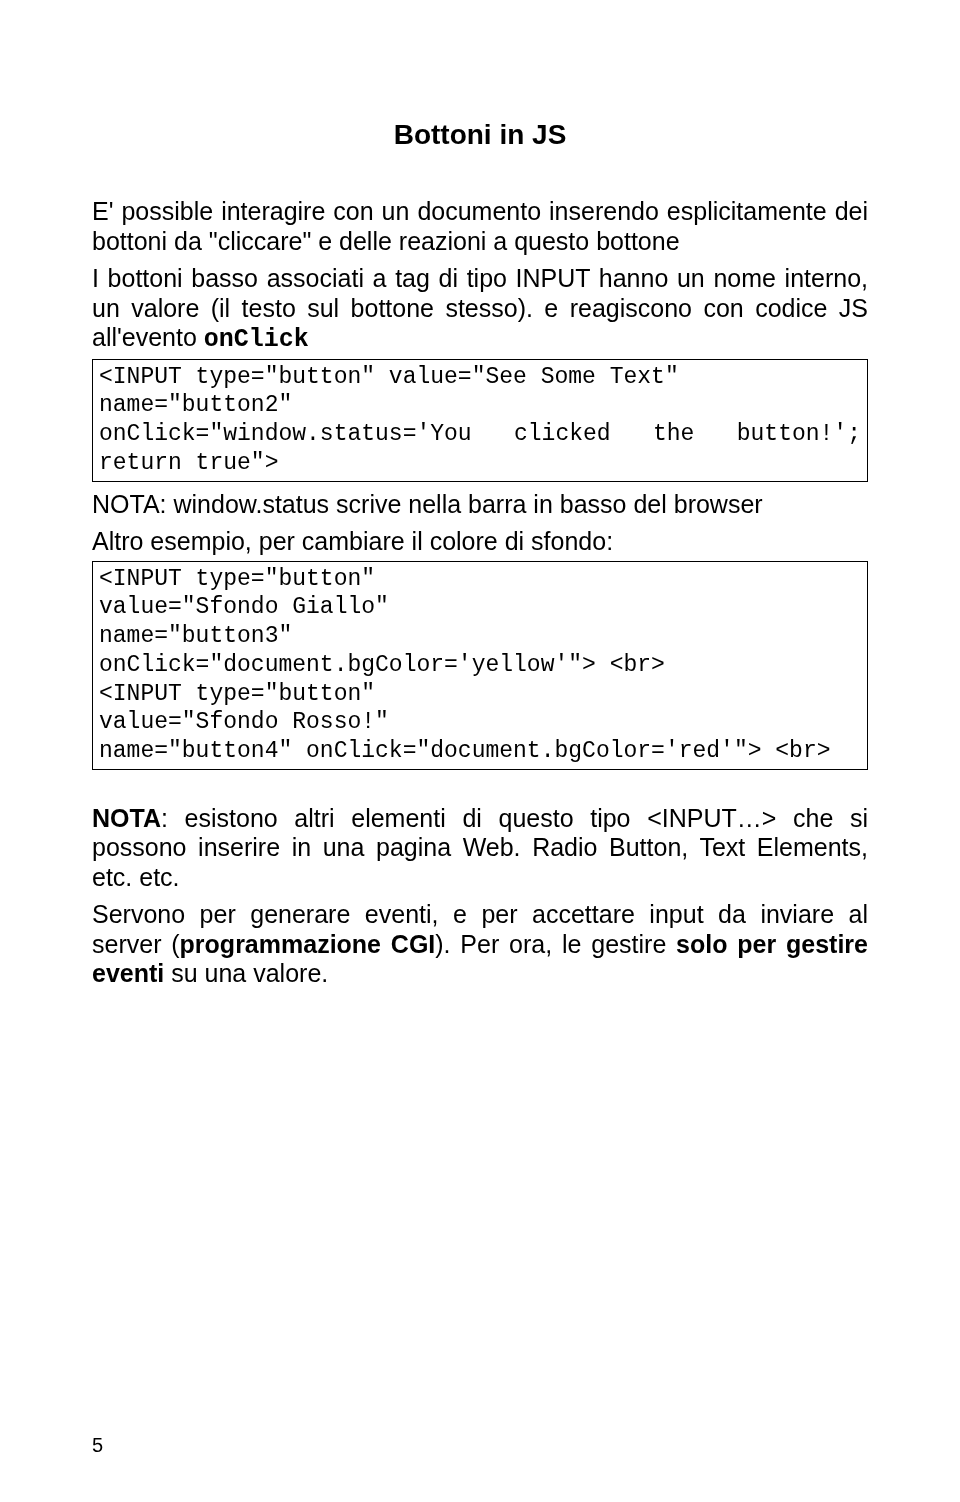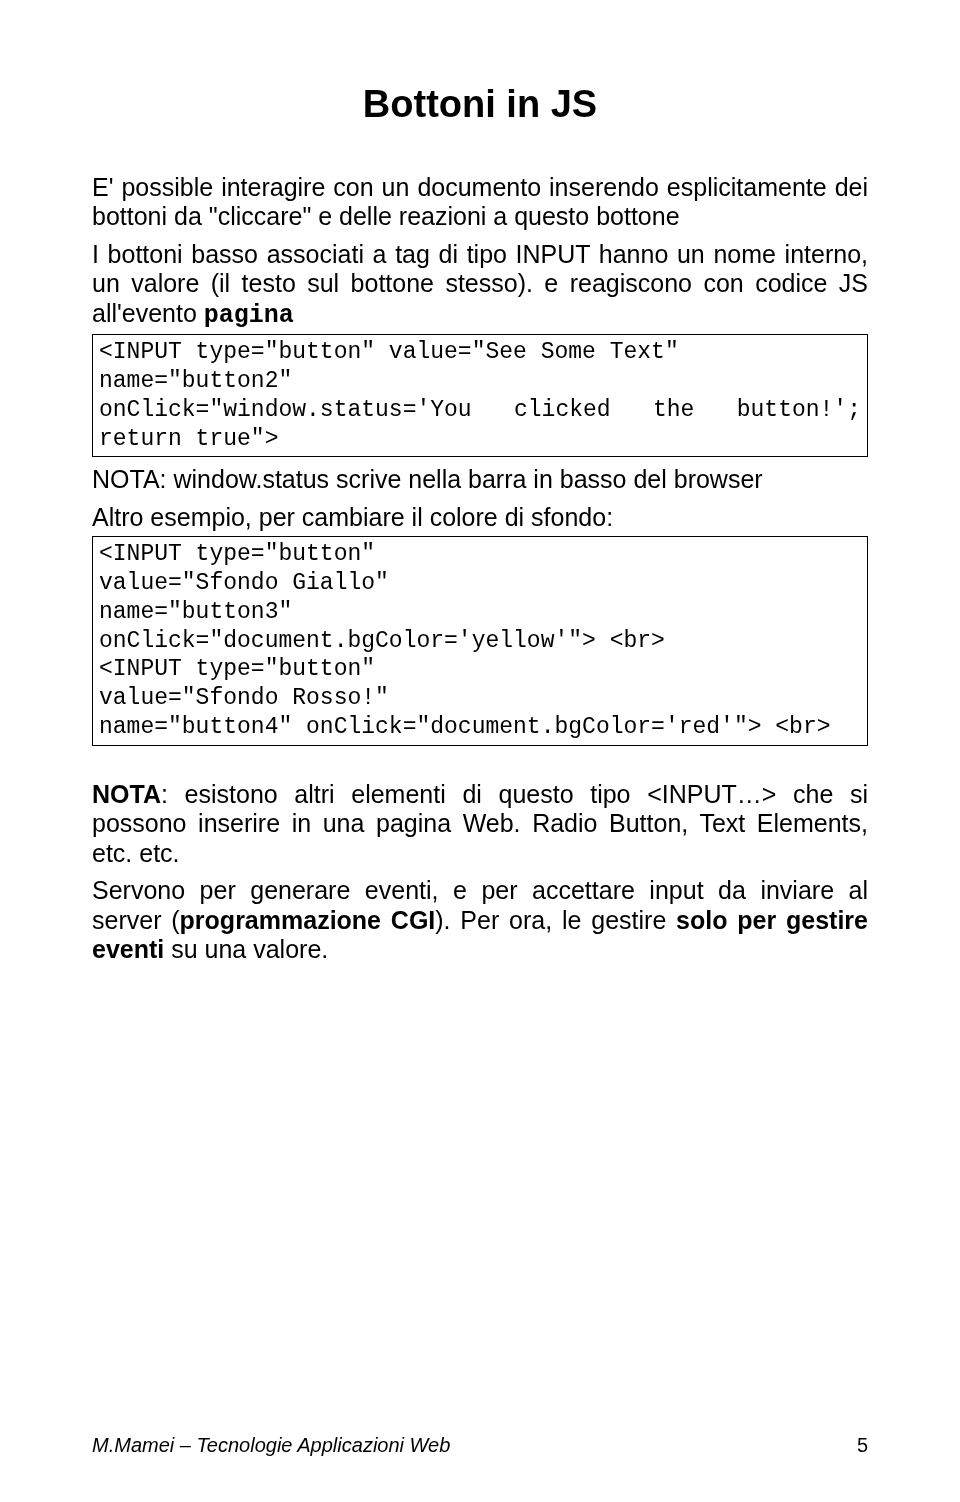--- a/index.html
+++ b/index.html
@@ -10,23 +10,24 @@
     width: 960px;
     box-sizing: border-box;
     color: #000;
     font-size: 25px;
     line-height: 1.18;
     min-height: 1502px;
     position: relative;
   }
   .title {
     text-align: center;
-    font-size: 38px;
+    font-size: 28px;
     font-weight: bold;
     margin-bottom: 46px;
+    margin-top: 36px;
   }
   .justify {
     text-align: justify;
     margin-top: 8px;
   }
   .code-box {
     border: 1px solid #000;
     padding: 3px 6px;
     font-family: "Courier New", Courier, monospace;
     font-size: 23px;
@@ -49,21 +50,21 @@
   p { margin: 0 0 2px 0; }
 </style>
 </head>
 <body>
 
 <div class="title">Bottoni in JS</div>
 
 <p class="justify">E' possible interagire con un documento inserendo esplicitamente dei bottoni da "cliccare" e delle reazioni a questo bottone</p>
 
 <p class="justify">
-  <span>I bottoni basso associati a tag di tipo INPUT hanno un nome interno, un valore (il testo sul bottone stesso). e reagiscono con codice JS all'evento </span><span class="bold mono">pagina</span>
+  <span>I bottoni basso associati a tag di tipo INPUT hanno un nome interno, un valore (il testo sul bottone stesso). e reagiscono con codice JS all'evento </span><span class="bold mono">onClick</span>
 </p>
 
 <div class="code-box">
   <div>&lt;INPUT type="button" value="See Some Text"</div>
   <div>name="button2"</div>
   <div style="display:flex;justify-content:space-between;">
     <span>onClick="window.status='You</span>
     <span>clicked</span>
     <span>the</span>
     <span>button!';</span>
@@ -86,15 +87,14 @@
 
 <p class="justify" style="margin-top:34px;">
   <span class="bold">NOTA</span><span>: esistono altri elementi di questo tipo &lt;INPUT…&gt; che si possono inserire in una pagina Web. Radio Button, Text Elements, etc. etc.</span>
 </p>
 
 <p class="justify">
   <span>Servono per generare eventi, e per accettare input da inviare al server (</span><span class="bold">programmazione CGI</span><span>). Per ora</span><span>, le gestire </span><span class="bold">solo per gestire eventi</span><span> su una valore.</span>
 </p>
 
 <div class="footer">
-  <span>M.Mamei – Tecnologie Applicazioni Web</span>
   <span class="pagenum">5</span>
 </div>
 
 </body></html>

